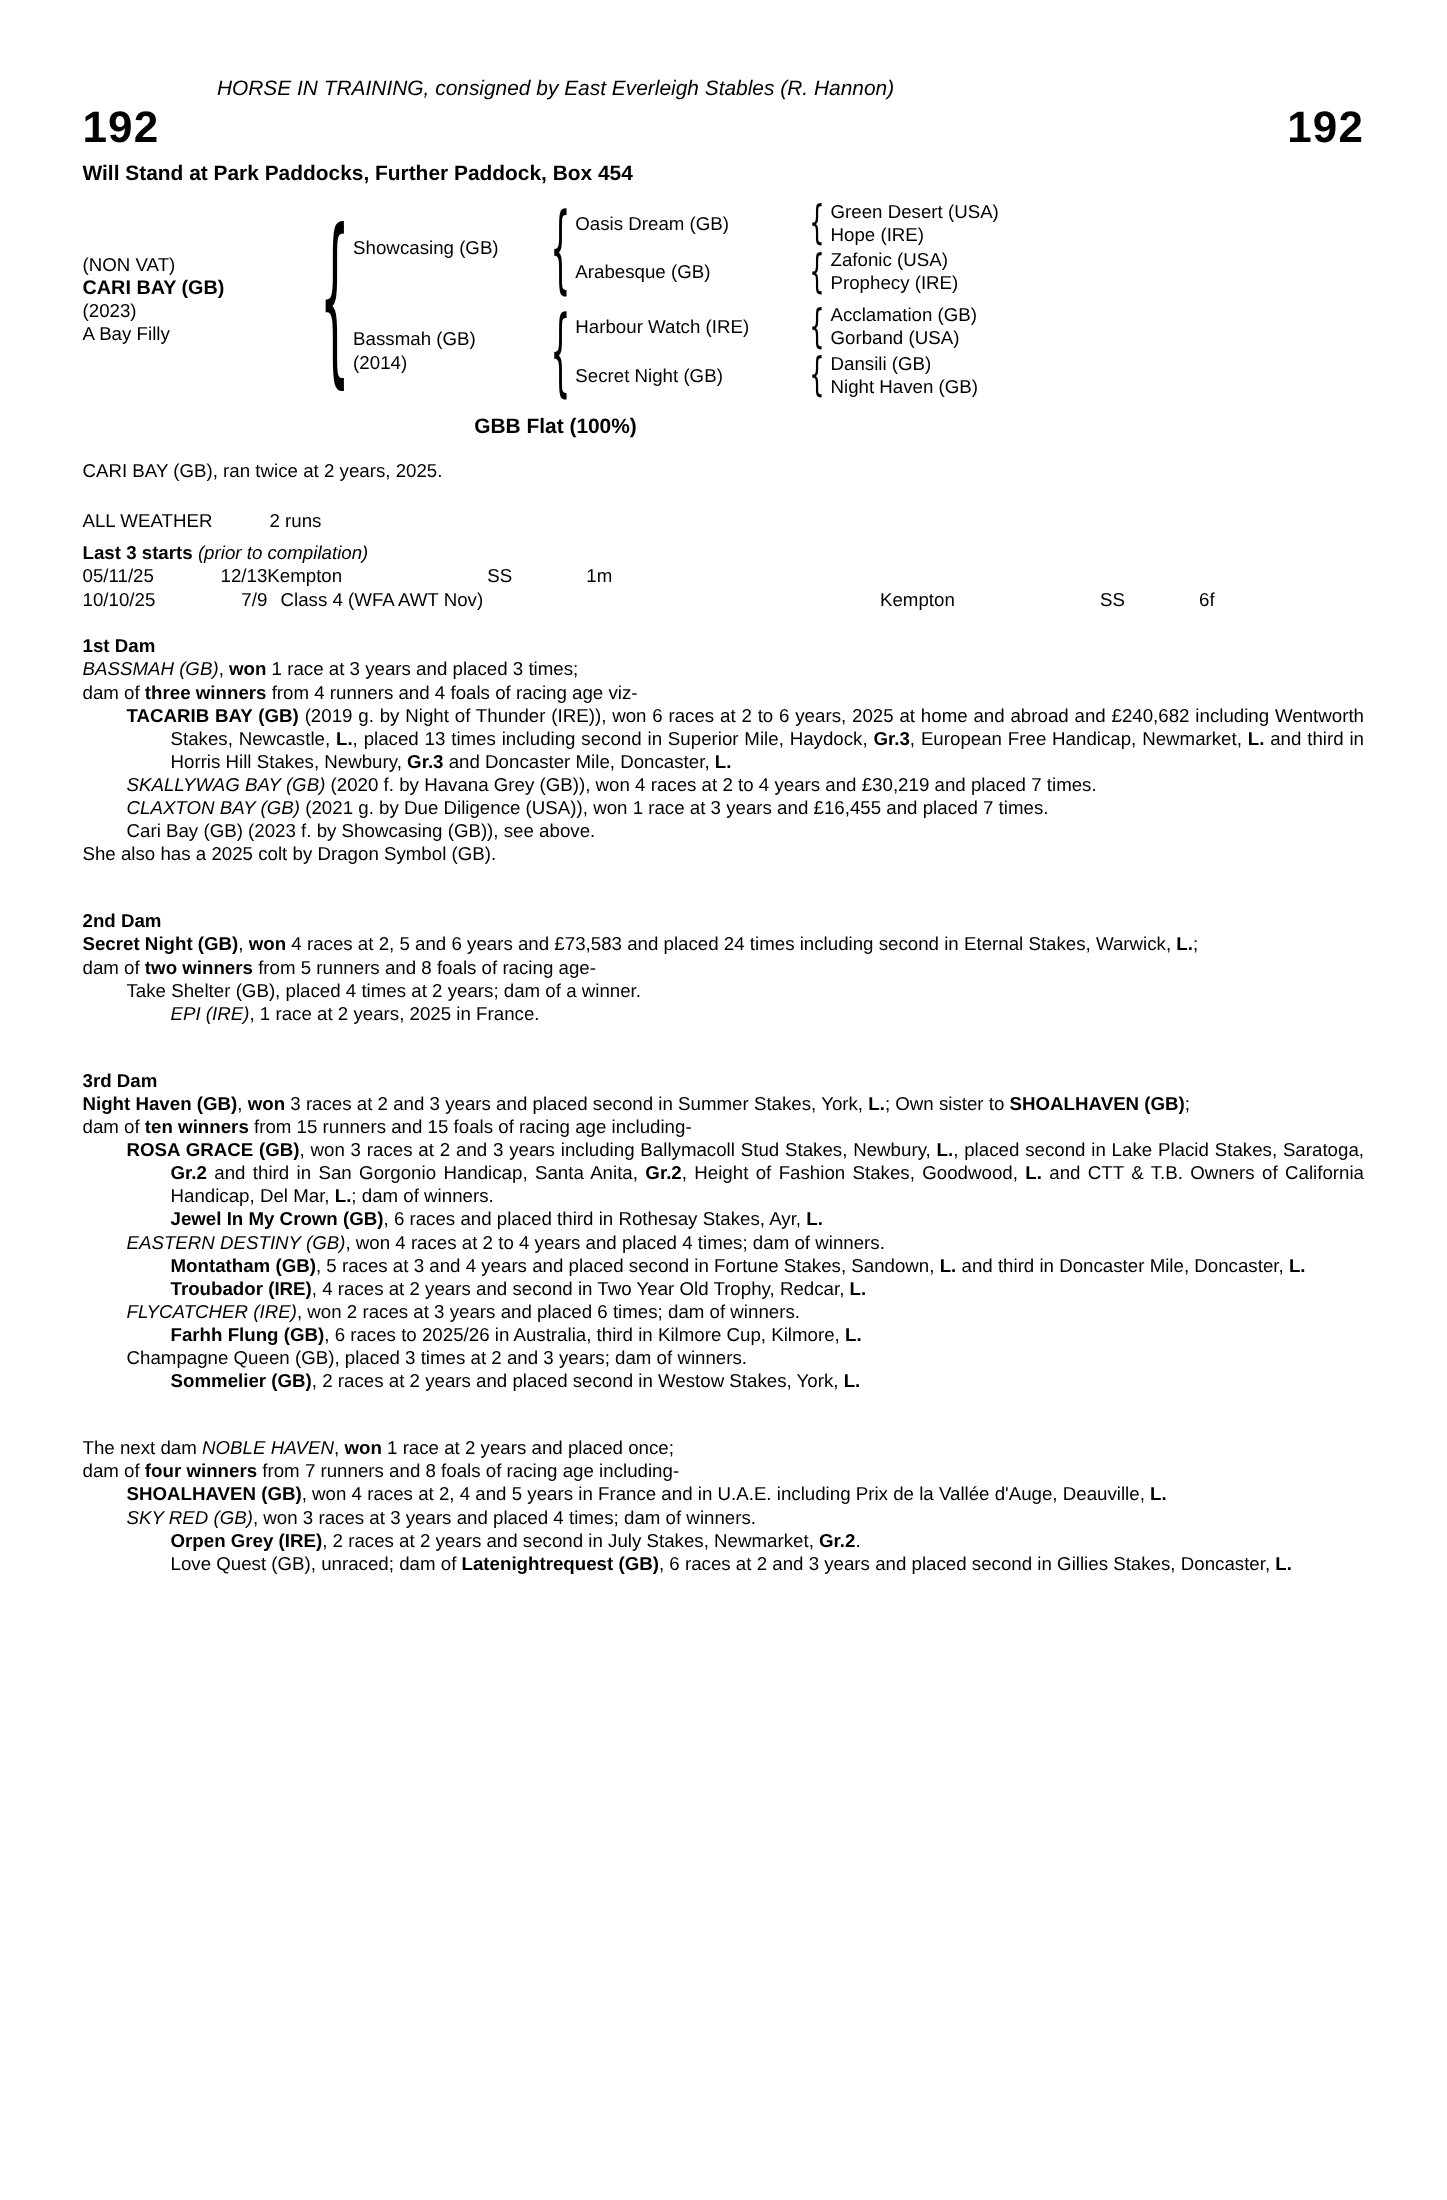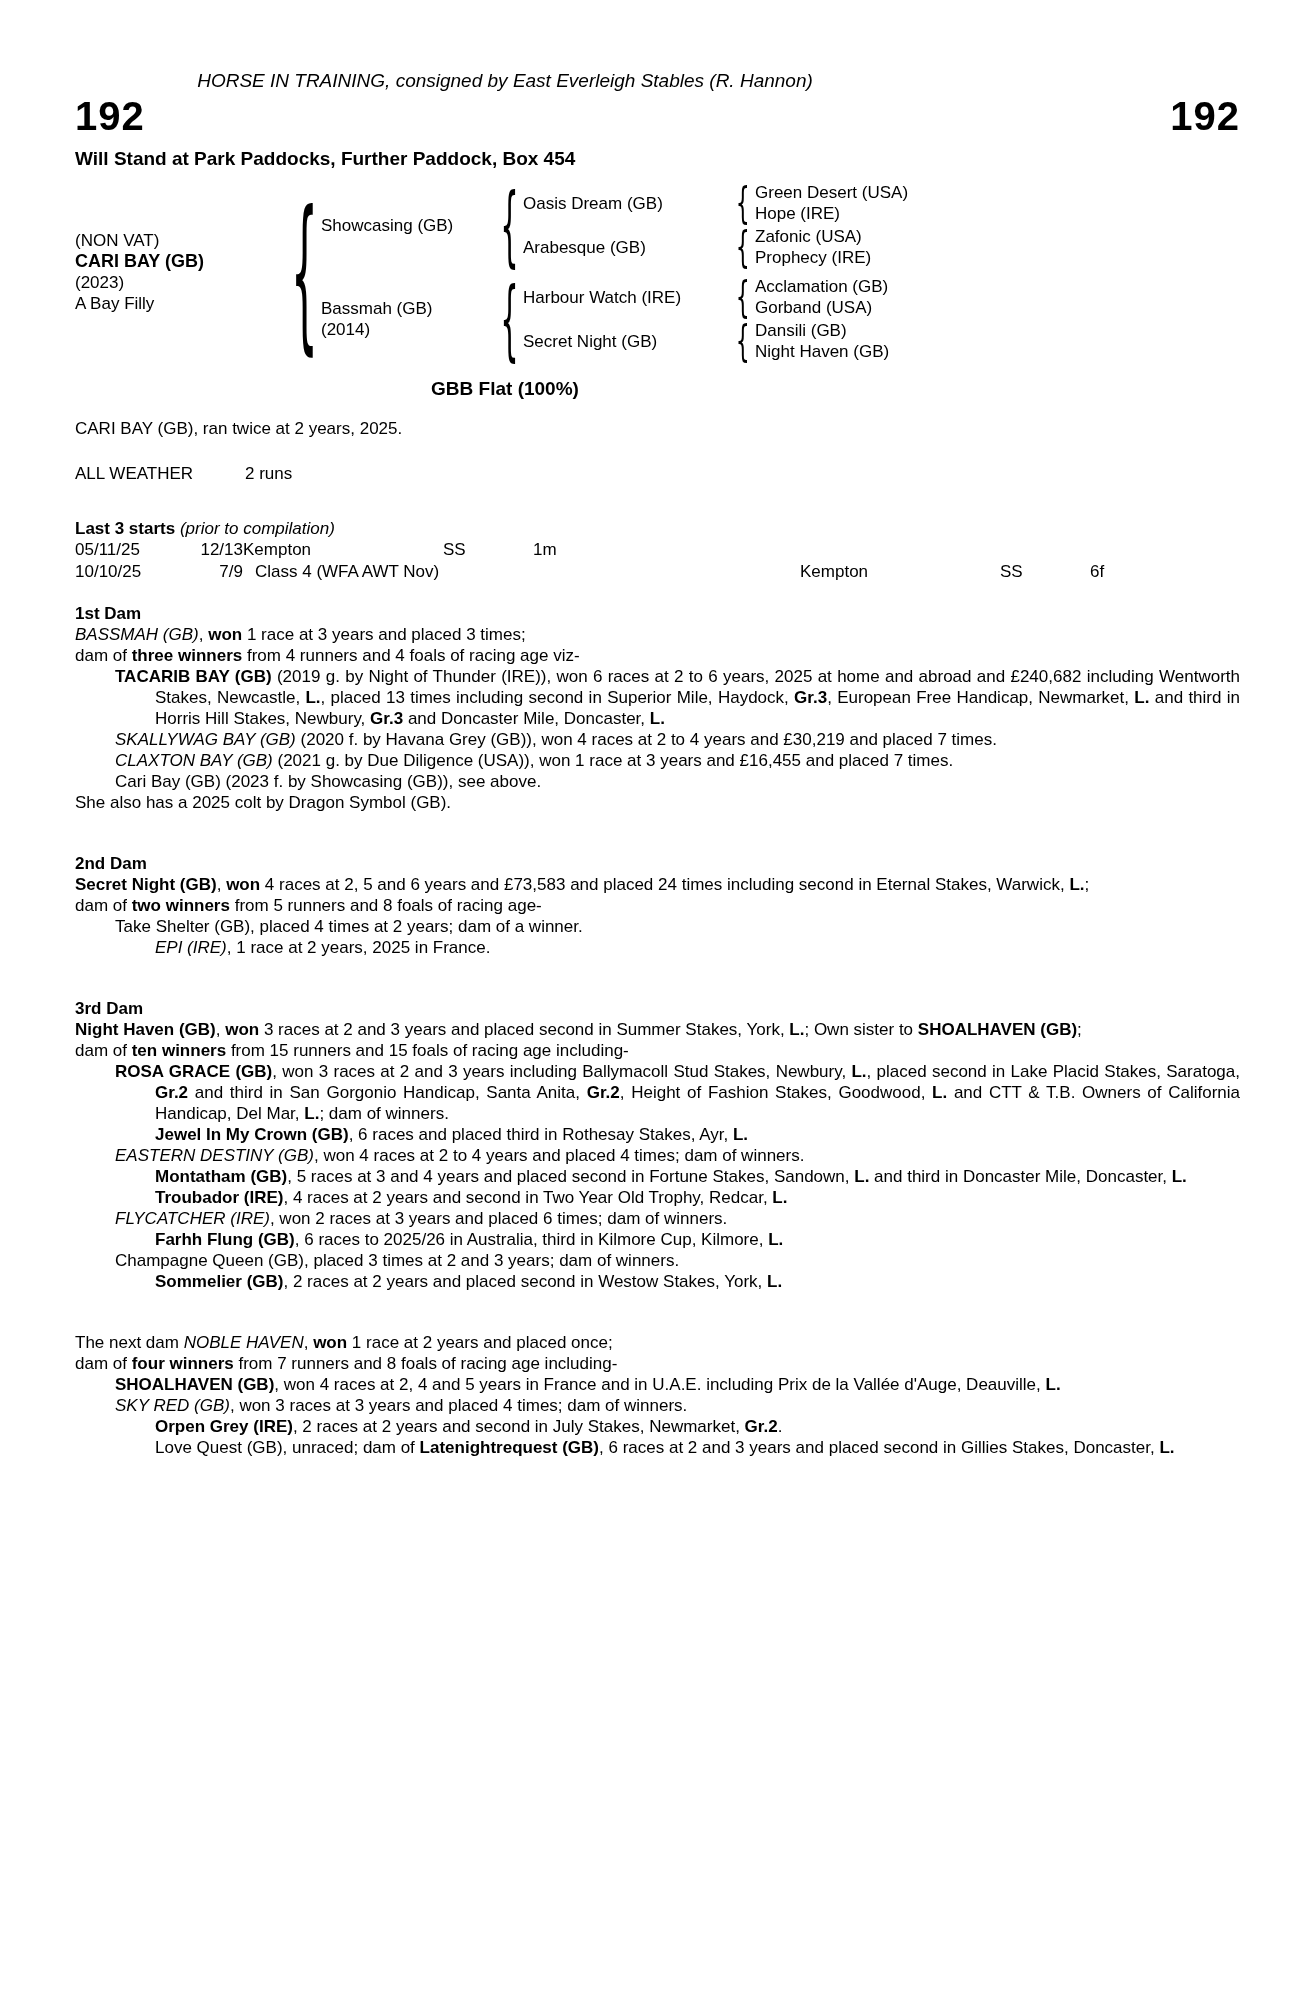--- a/index.html
+++ b/index.html
@@ -29,21 +29,21 @@
   .brace{display:flex;align-items:center;justify-content:center;line-height:1;font-weight:400;}
   .brace::before{display:block;font-family:"DejaVu Sans",sans-serif;}
   .b-big{width:34px;}  .b-big::before{content:"{";font-size:86px;transform:scale(.5,1.95);}
   .b-med{width:28px;}  .b-med::before{content:"{";font-size:58px;transform:scale(.5,1.5);}
   .b-sm{width:24px;}   .b-sm::before{content:"{";font-size:40px;transform:scale(.55,1.05);}
 
   .gbb{font-weight:700;font-size:19px;margin-top:16px;}
   .summary{margin-top:18px;font-size:17px;line-height:21px;}
   .aw-row{display:flex;margin-top:24px;font-size:17px;line-height:21px;}
   .aw-surface{width:170px;}
-  .last-block{margin-top:34px;font-size:17px;line-height:21px;}
+  .last-block{margin-top:8px;font-size:17px;line-height:21px;}
   .ls-lbl{font-weight:700;}
   .ls-note{font-style:italic;}
   .st-row{display:flex;line-height:22px;}
   .st-date{width:100px;}
   .st-pos{width:68px;text-align:right;}
   .st-race{margin-left:12px;width:545px;}
   .st-course{width:200px;}
   .st-going{width:90px;}
   .st-dist{flex:1;}
 

